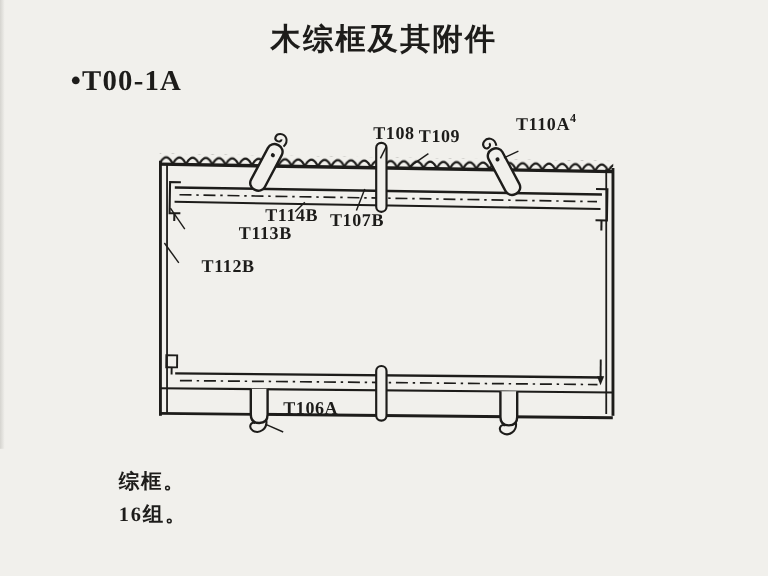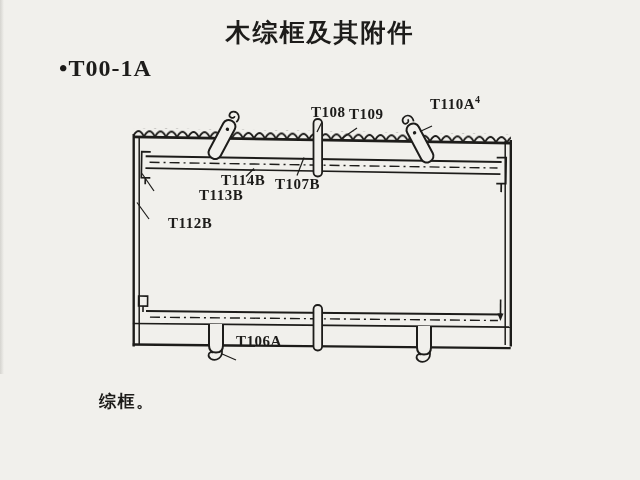--- a/index.html
+++ b/index.html
@@ -138,15 +138,16 @@
   <span class="plabel" id="t109">T109</span>
   <span class="plabel" id="t110a"><span>T110A</span><sup>4</sup></span>
   <span class="plabel" id="t114b">T114B</span>
   <span class="plabel" id="t107b">T107B</span>
   <span class="plabel" id="t113b">T113B</span>
   <span class="plabel" id="t112b">T112B</span>
   <span class="plabel" id="t106a">T106A</span>
 
   <div class="notes">
     <div>综框。</div>
+    <div>16组。</div>
   </div>
 
 </div>
 
 </body></html>

